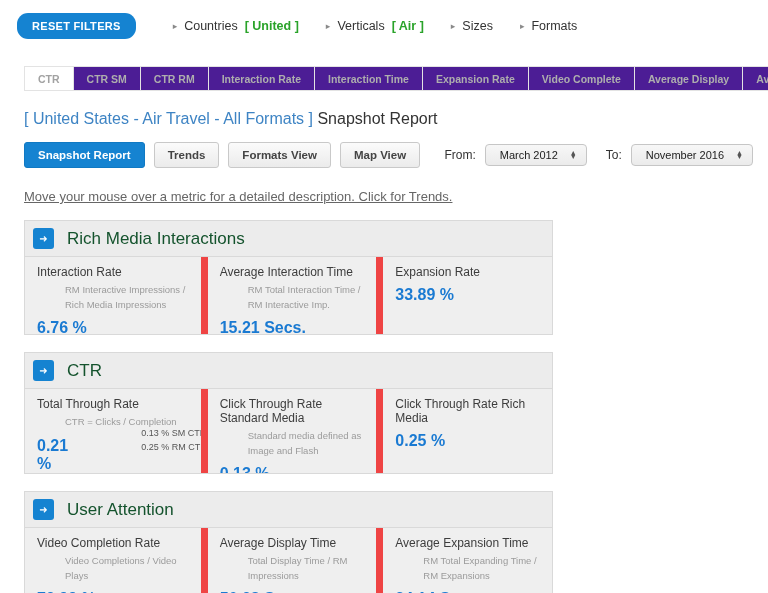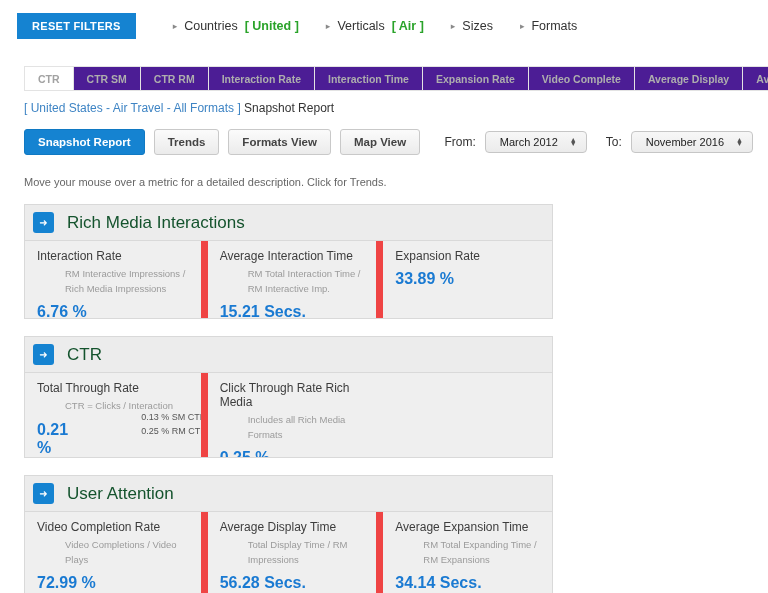--- a/index.html
+++ b/index.html
@@ -3,53 +3,53 @@
 <meta charset="utf-8">
 <style>
   * { margin:0; padding:0; box-sizing:border-box; }
   html,body { background:#fff; }
   body { font-family:"Liberation Sans", sans-serif; }
   .page { width:768px; min-height:593px; background:#fff; position:relative; overflow:hidden; }
 
   
   .topbar { display:flex; align-items:center; padding:13px 15px 0 17px; }
   .reset-btn { background:#1583d1; color:#fff; font-size:11px; font-weight:bold; letter-spacing:.3px;
-               padding:7px 15px; border:none; border-radius:0; cursor:pointer; }
+               padding:7px 15px; border:none; border-radius:11px; cursor:pointer; }
   .filters { display:flex; align-items:center; gap:27px; margin-left:37px; }
   .filter { display:flex; align-items:center; gap:7px; font-size:12.5px; color:#333; cursor:pointer; }
   .filter .arr { color:#8a8a8a; font-size:9px; }
   .filter .val { color:#2aa32a; font-weight:bold; }
 
   
   .tabs { display:flex; margin:27px 24px 0 24px; }
   .tab { font-size:10.5px; font-weight:bold; color:#aeaeae; background:#4c1d95;
          border:1px solid #e3e3e3; padding:6px 13px 5px; margin-left:-1px; cursor:pointer; white-space:nowrap; }
   .tab:first-child { margin-left:0; }
   .tab.active { background:#fff; color:#a2a2a2; }
 
   
-  .report-title { margin:10px 24px 0; font-size:12px; }
+  .report-title { margin:19px 24px 0; font-size:16px; }
   .report-title .scope { color:#3e84c4; }
   .report-title .label { color:#333; }
 
   
   .controls { display:flex; align-items:center; margin:14px 15px 0 24px; }
   .view-btns { display:flex; gap:9px; }
   .vbtn { font-size:11.5px; font-weight:bold; color:#444; padding:6px 13px; border-radius:3px;
           border:1px solid #c9c9c9; background:linear-gradient(#fbfbfb,#ebebeb); cursor:pointer; }
   .vbtn.active { background:#1583d1; border-color:#1079c3; color:#fff; }
   .dates { display:flex; align-items:center; margin-left:auto; gap:9px; font-size:12px; color:#333; }
   .selectbox { display:flex; align-items:center; gap:12px; background:linear-gradient(#f7f7f7,#ebebeb);
                border:1px solid #c6c6c6; border-radius:4px; padding:4px 9px 4px 14px;
                font-size:11px; font-weight:normal; color:#222; cursor:pointer; }
   .stepper { display:flex; flex-direction:column; line-height:.62; font-size:7px; color:#555; }
   .to-label { margin-left:10px; }
 
   
-  .instruction { margin:21px 24px 0; font-size:11px; color:#666; }
+  .instruction { margin:21px 24px 0; font-size:13px; color:#666;text-decoration:underline; }
 
   
   .panel { width:529px; margin:16px 0 0 24px; }
   .panel + .panel { margin-top:17px; }
   .panel-head { display:flex; align-items:center; gap:13px; background:#ececec;
                 border:1px solid #d9d9d9; padding:7px 8px; }
   .panel-icon { width:21px; height:21px; background:#1583d1; border-radius:3px; color:#fff;
                 display:flex; align-items:center; justify-content:center; font-size:10px; flex:0 0 auto; }
   .panel-title { font-size:17px; color:#14532d; }
   .metrics { display:flex; border:1px solid #d9d9d9; border-top:none; background:#efefef; }
@@ -171,38 +171,42 @@
   </div>
 
   <div class="panel">
     <div class="panel-head">
       <span class="panel-icon">➜</span>
       <span class="panel-title">CTR</span>
     </div>
     <div class="metrics tall">
       <div class="cell">
         <div class="m-name">Total Through Rate</div>
-        <div class="m-formula">CTR = Clicks / Interaction</div>
+        <div class="m-formula">CTR = Clicks / Completion</div>
         <div class="value-row">
           <div class="m-value">0.21 %</div>
           <div class="mini-chart">
             <div class="legend-row">
               <span class="bar-slot"><span class="bar sm"></span></span>
               <span class="legend-label">0.13 % SM CTR</span>
             </div>
             <div class="legend-row">
               <span class="bar-slot"><span class="bar rm"></span></span>
               <span class="legend-label">0.25 % RM CTR</span>
             </div>
           </div>
         </div>
       </div>
       <div class="cell">
+        <div class="m-name">Click Through Rate Standard Media</div>
+        <div class="m-formula">Standard media defined as Image and Flash</div>
+        <div class="m-value">0.13 %</div>
+      </div>
+      <div class="cell">
         <div class="m-name">Click Through Rate Rich Media</div>
-        <div class="m-formula">Includes all Rich Media Formats</div>
         <div class="m-value">0.25 %</div>
       </div>
     </div>
   </div>
 
   <div class="panel">
     <div class="panel-head">
       <span class="panel-icon">➜</span>
       <span class="panel-title">User Attention</span>
     </div>

